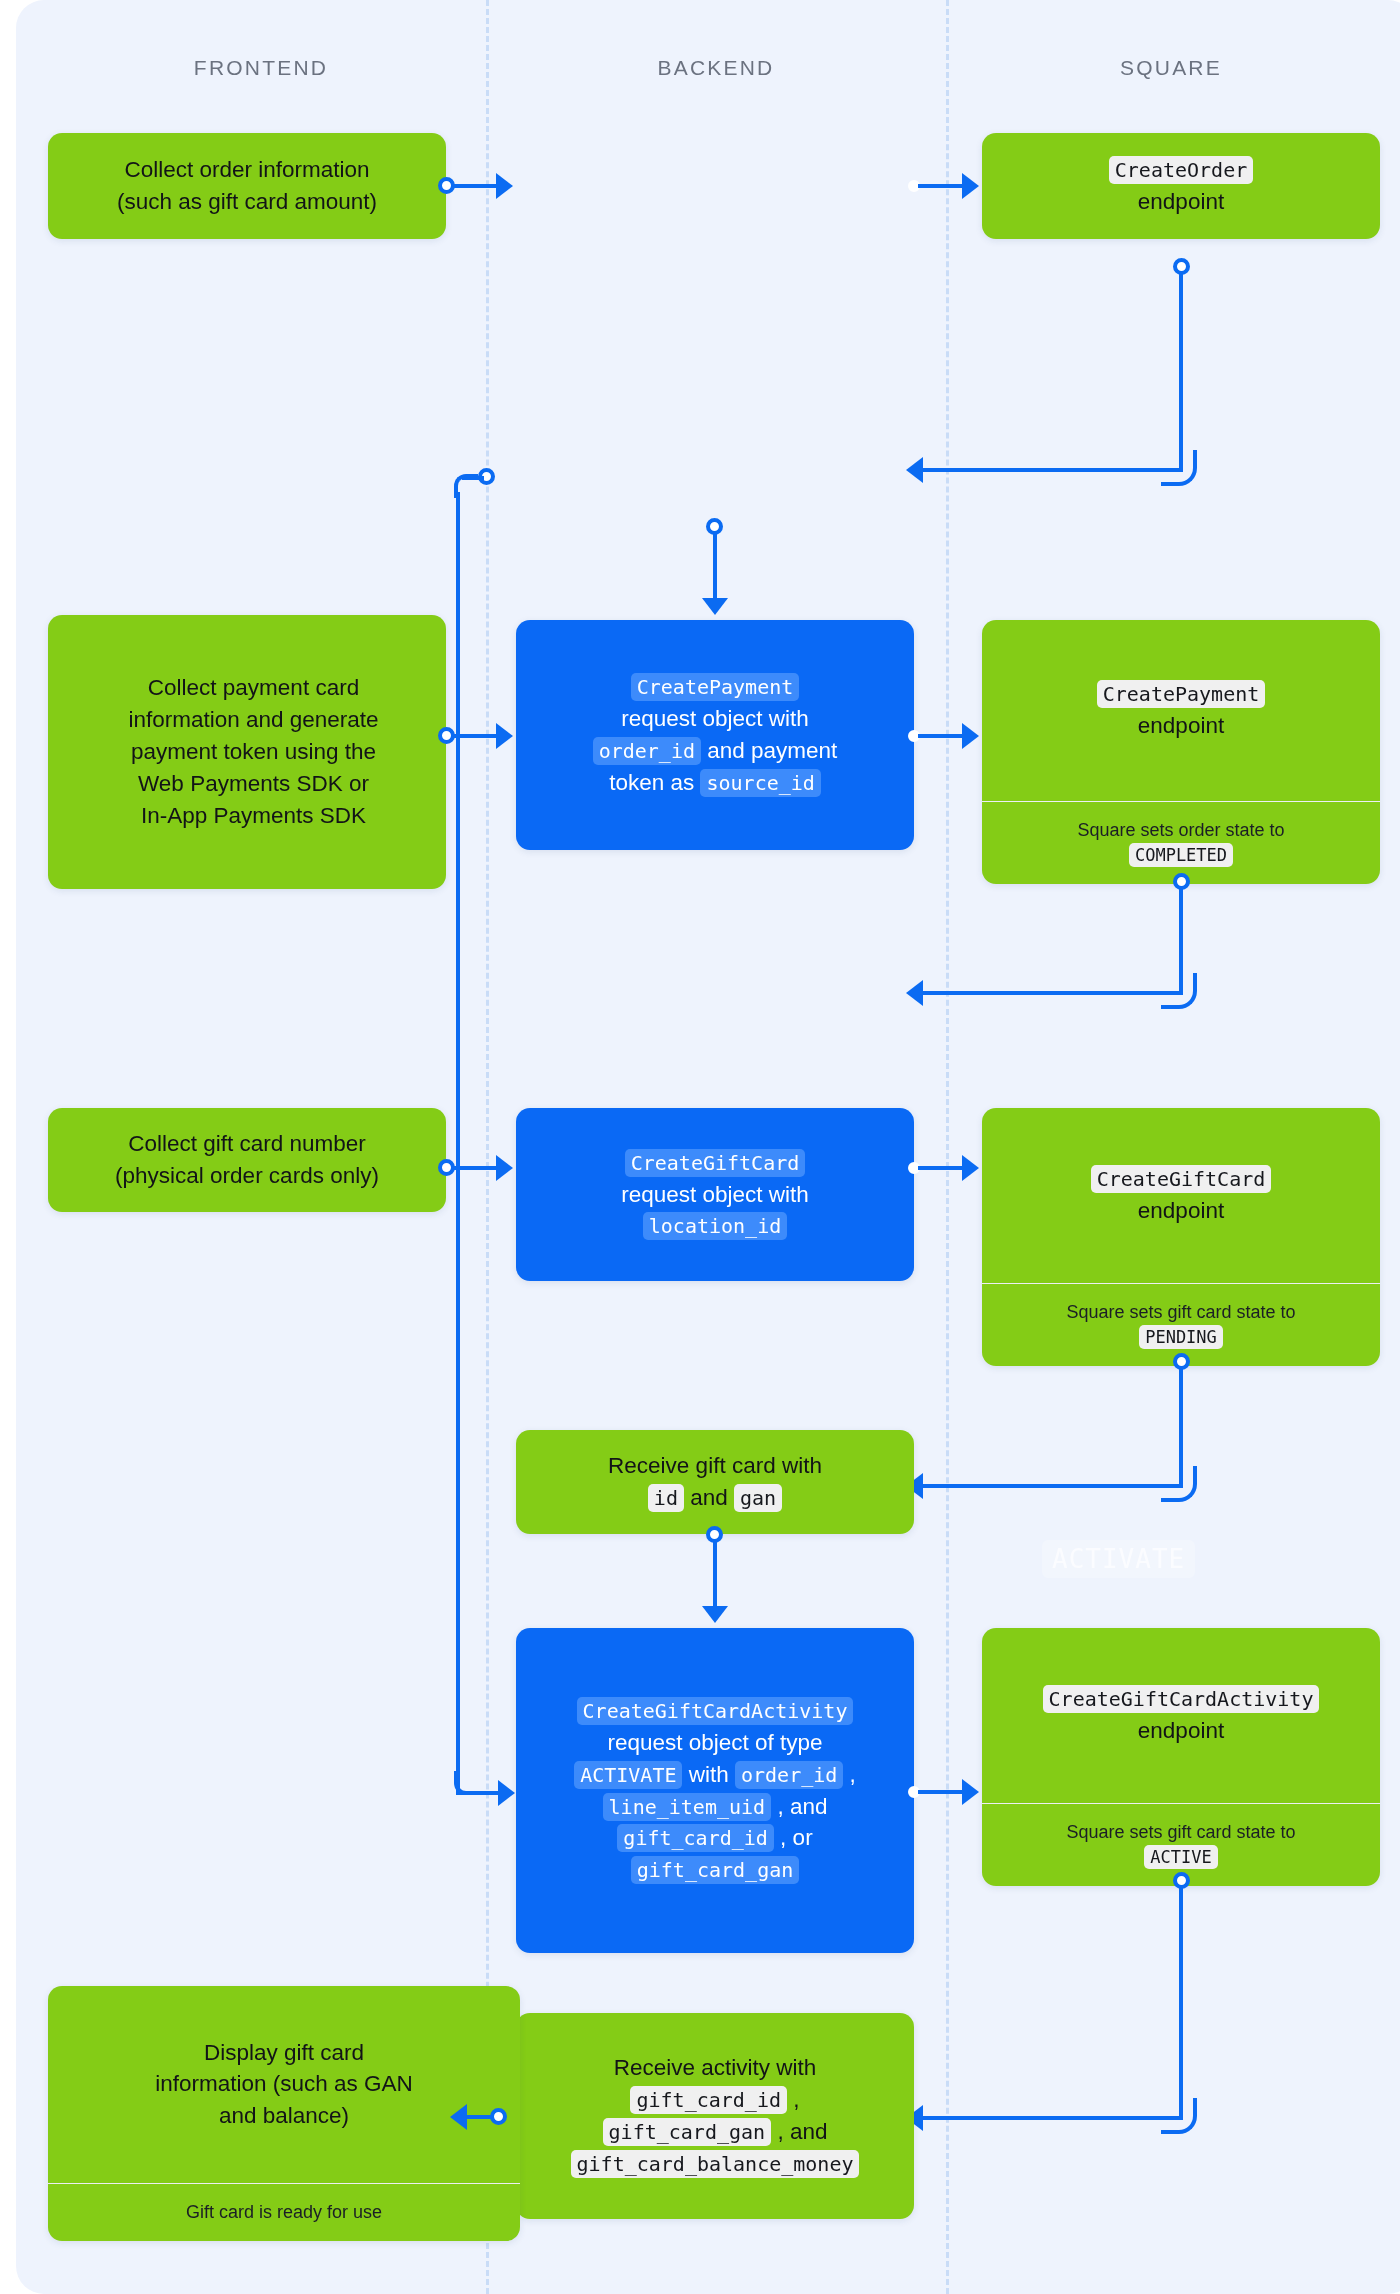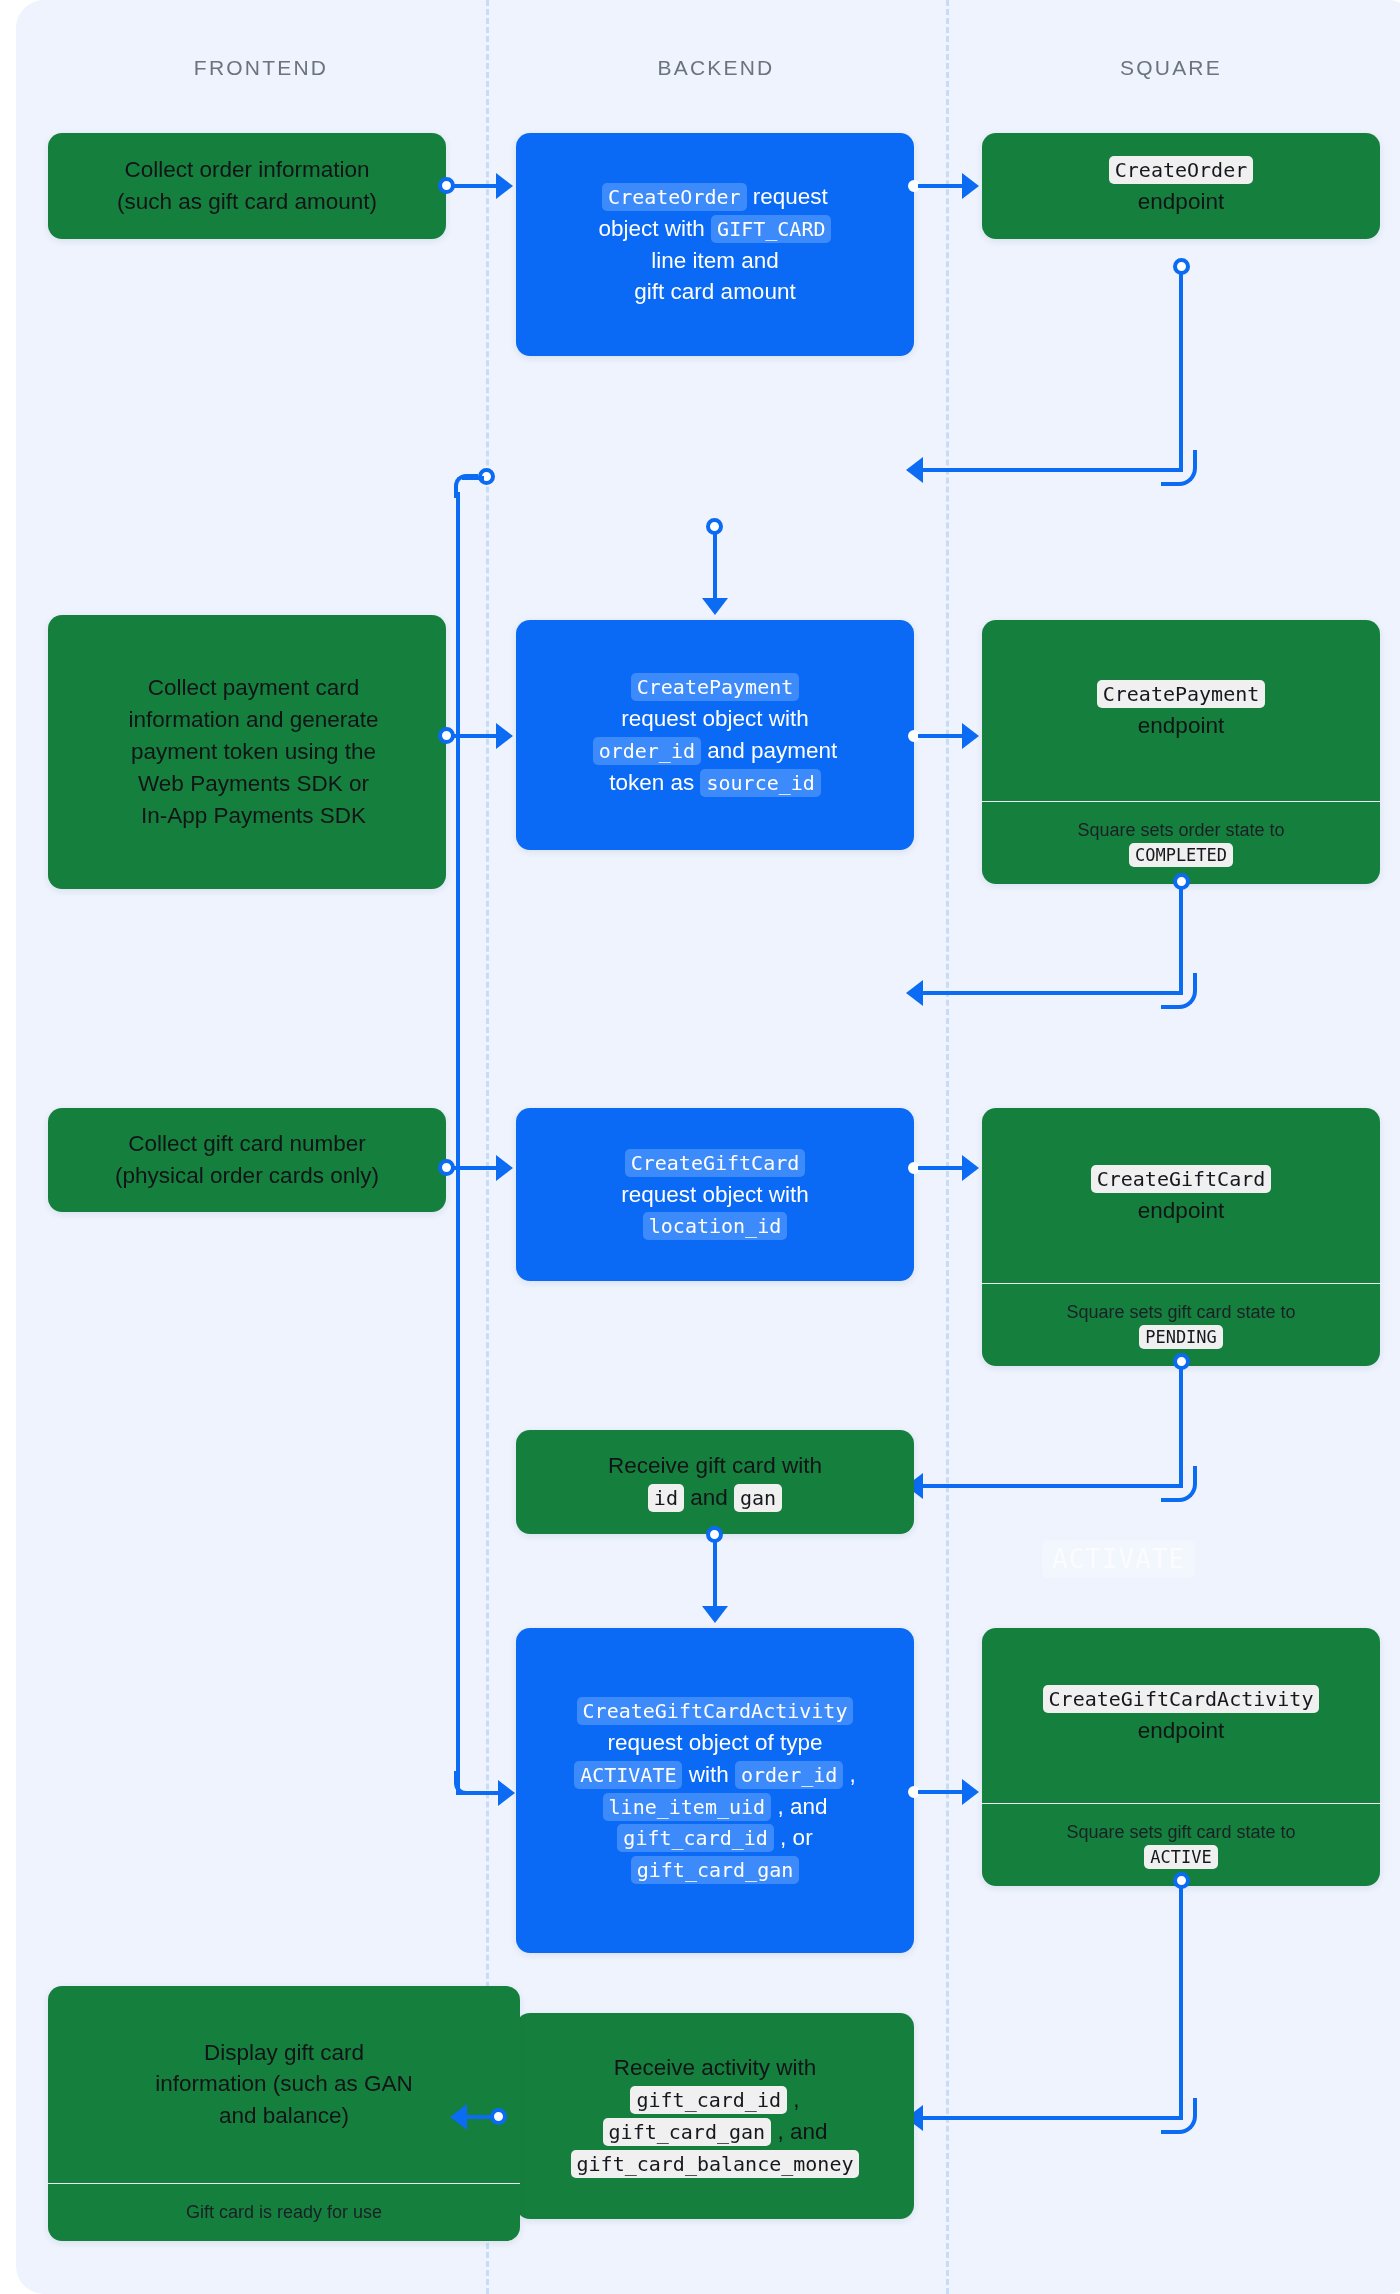--- a/index.html
+++ b/index.html
@@ -40,21 +40,21 @@
   .card {
     position: absolute;
     border-radius: 14px;
     display: flex;
     flex-direction: column;
     justify-content: center;
     text-align: center;
     box-shadow: 0 2px 7px rgba(30,60,110,.10);
   }
   .card.white {
-    background: #15803d;
+    background: #84cc16;
     color: #121417;
   }
   .card.blue {
     background: #0a69f5;
     color: #ffffff;
   }
   .card-body {
     padding: 14px 18px;
     font-size: 22.5px;
     line-height: 1.42;
@@ -155,28 +155,20 @@
   <div class="col-header" style="left:475px; top:56px; width:450px;">BACKEND</div>
   <div class="col-header" style="left:935px; top:56px; width:440px;">SQUARE</div>
 
   <div class="card white" style="left:32px; top:133px; width:398px; height:106px;">
     <div class="card-body">
       <span>Collect order information</span><br>
       <span>(such as gift card amount)</span>
     </div>
   </div>
 
-  <div class="card blue" style="left:500px; top:133px; width:398px; height:223px;">
-    <div class="card-body">
-      <code>CreateOrder</code><span> request</span><br>
-      <span>object with </span><code>GIFT_CARD</code><br>
-      <span>line item and</span><br>
-      <span>gift card amount</span>
-    </div>
-  </div>
 
   <div class="card white" style="left:966px; top:133px; width:398px; height:106px;">
     <div class="card-body">
       <code>CreateOrder</code><br>
       <span>endpoint</span>
     </div>
   </div>
 
   <div class="dot on-white" style="left:422px; top:177px;"></div>
   <div class="conn h" style="left:438px; top:184px; width:44px;"></div>

